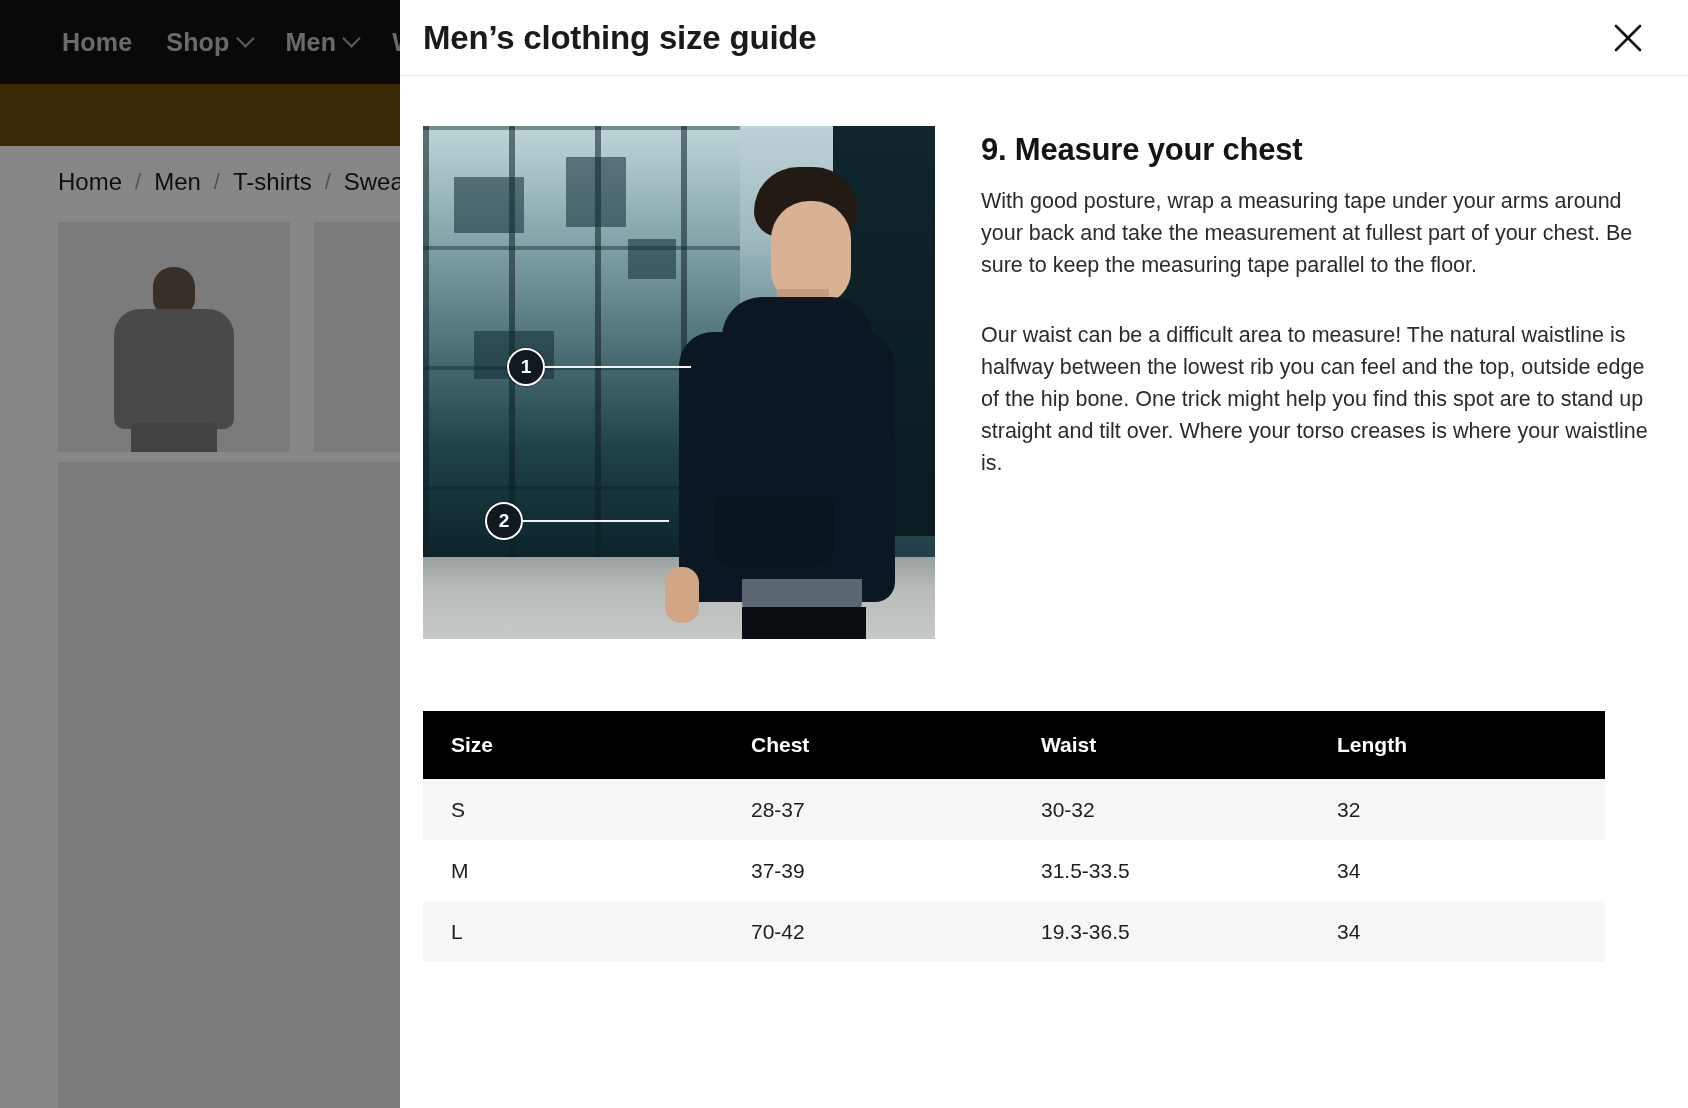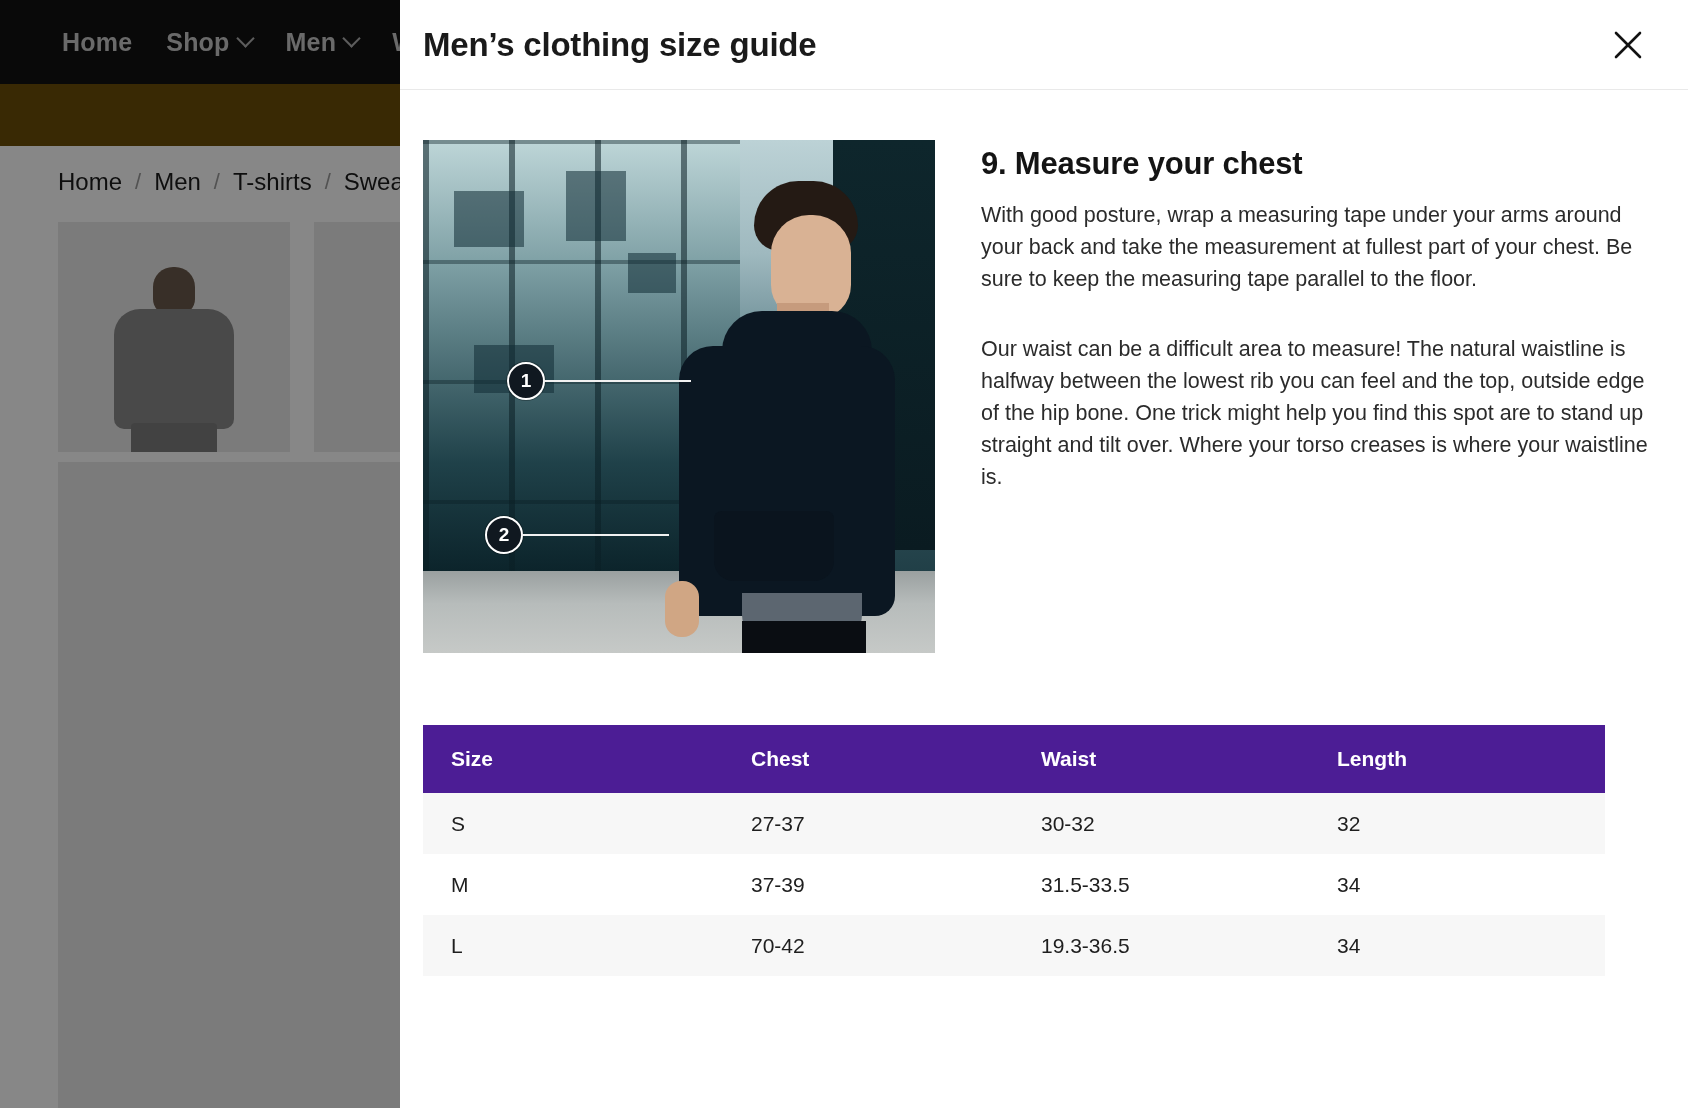--- a/index.html
+++ b/index.html
@@ -171,21 +171,21 @@
     top: 0;
     left: 400px;
     width: 1288px;
     height: 1108px;
     background: #ffffff;
     overflow: hidden;
   }
 
   .modal-header {
     position: relative;
-    height: 90px;
+    height: 76px;
     border-bottom: 1px solid #e9e9e9;
     display: flex;
     align-items: center;
     padding: 0 38px 0 23px;
   }
   .modal-title {
     font-size: 33px;
     font-weight: bold;
     color: #1a1a1a;
     letter-spacing: -0.2px;
@@ -363,21 +363,21 @@
   .step + .step { margin-top: 38px; }
 
   
   .size-table {
     margin-top: 72px;
     width: 1182px;
     border-collapse: collapse;
     table-layout: fixed;
   }
   .size-table th {
-    background: #4c1d95;
+    background: #000000;
     color: #ffffff;
     text-align: left;
     font-size: 21px;
     font-weight: bold;
     padding: 22px 0 22px 28px;
     height: 66px;
   }
   .size-table td {
     text-align: left;
     font-size: 21px;
@@ -524,21 +524,21 @@
           <tr>
             <th>Size</th>
             <th>Chest</th>
             <th>Waist</th>
             <th>Length</th>
           </tr>
         </thead>
         <tbody>
           <tr>
             <td>S</td>
-            <td>27-37</td>
+            <td>28-37</td>
             <td>30-32</td>
             <td>32</td>
           </tr>
           <tr>
             <td>M</td>
             <td>37-39</td>
             <td>31.5-33.5</td>
             <td>34</td>
           </tr>
           <tr>

